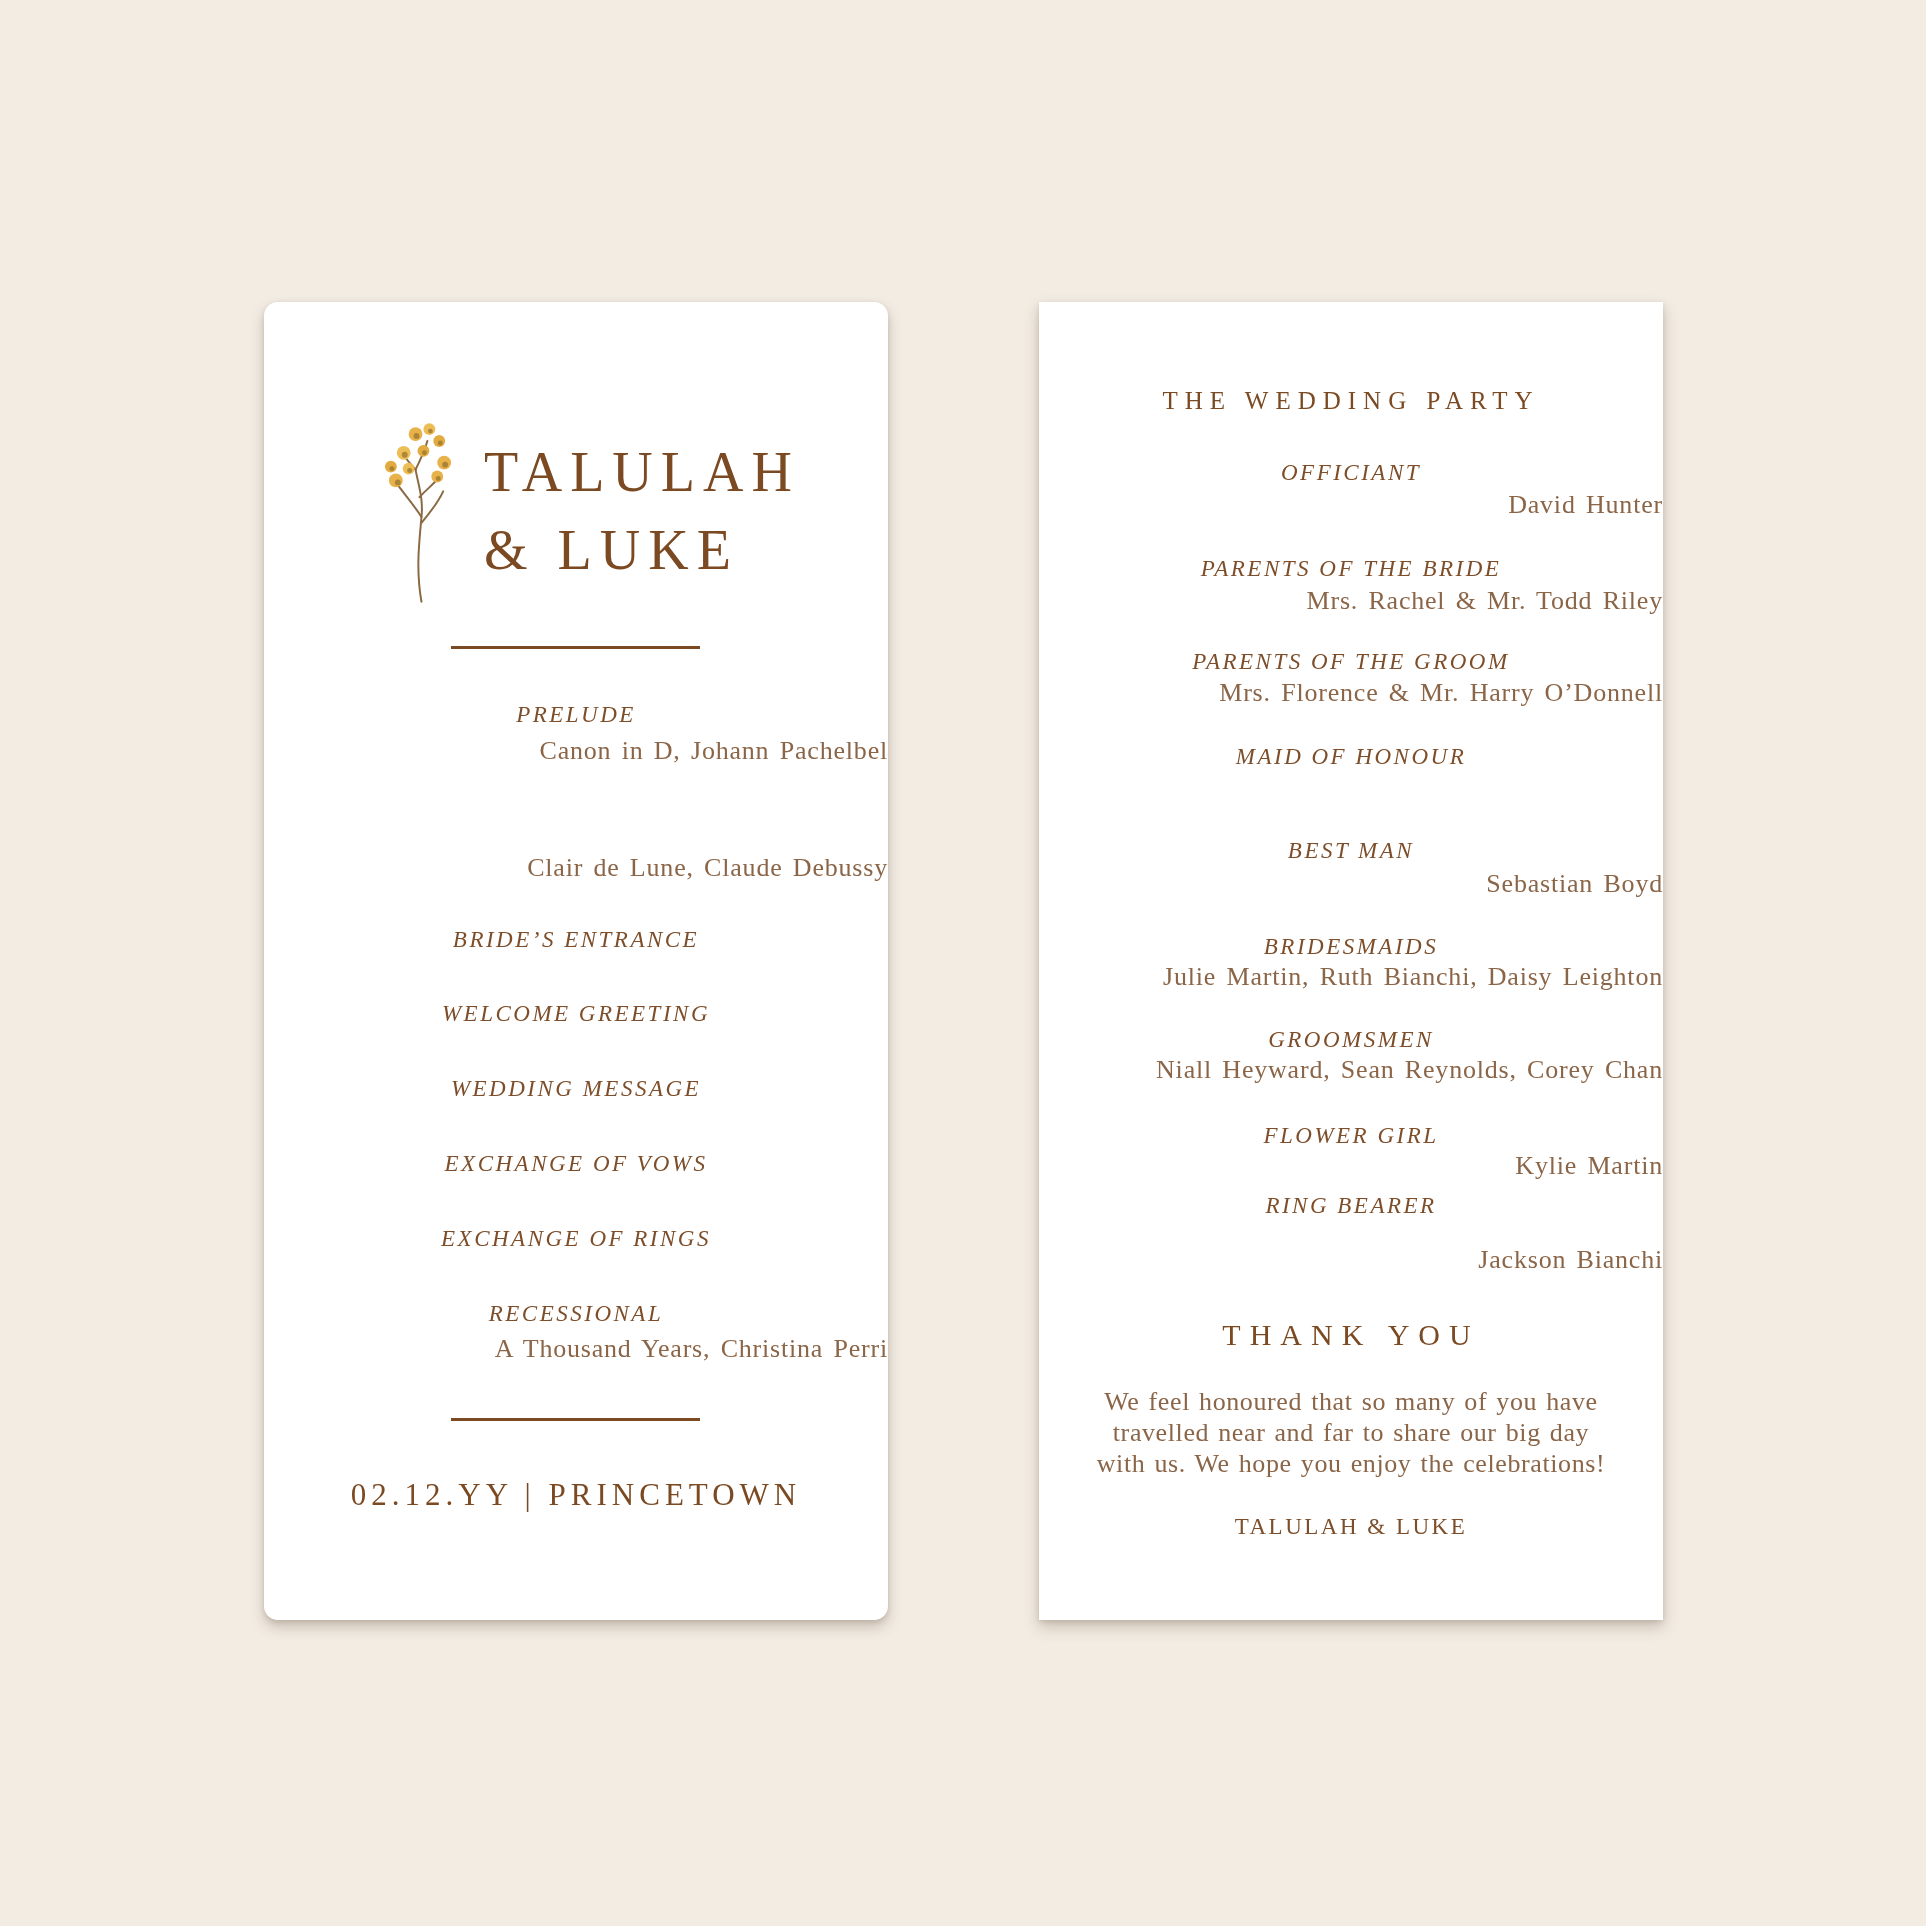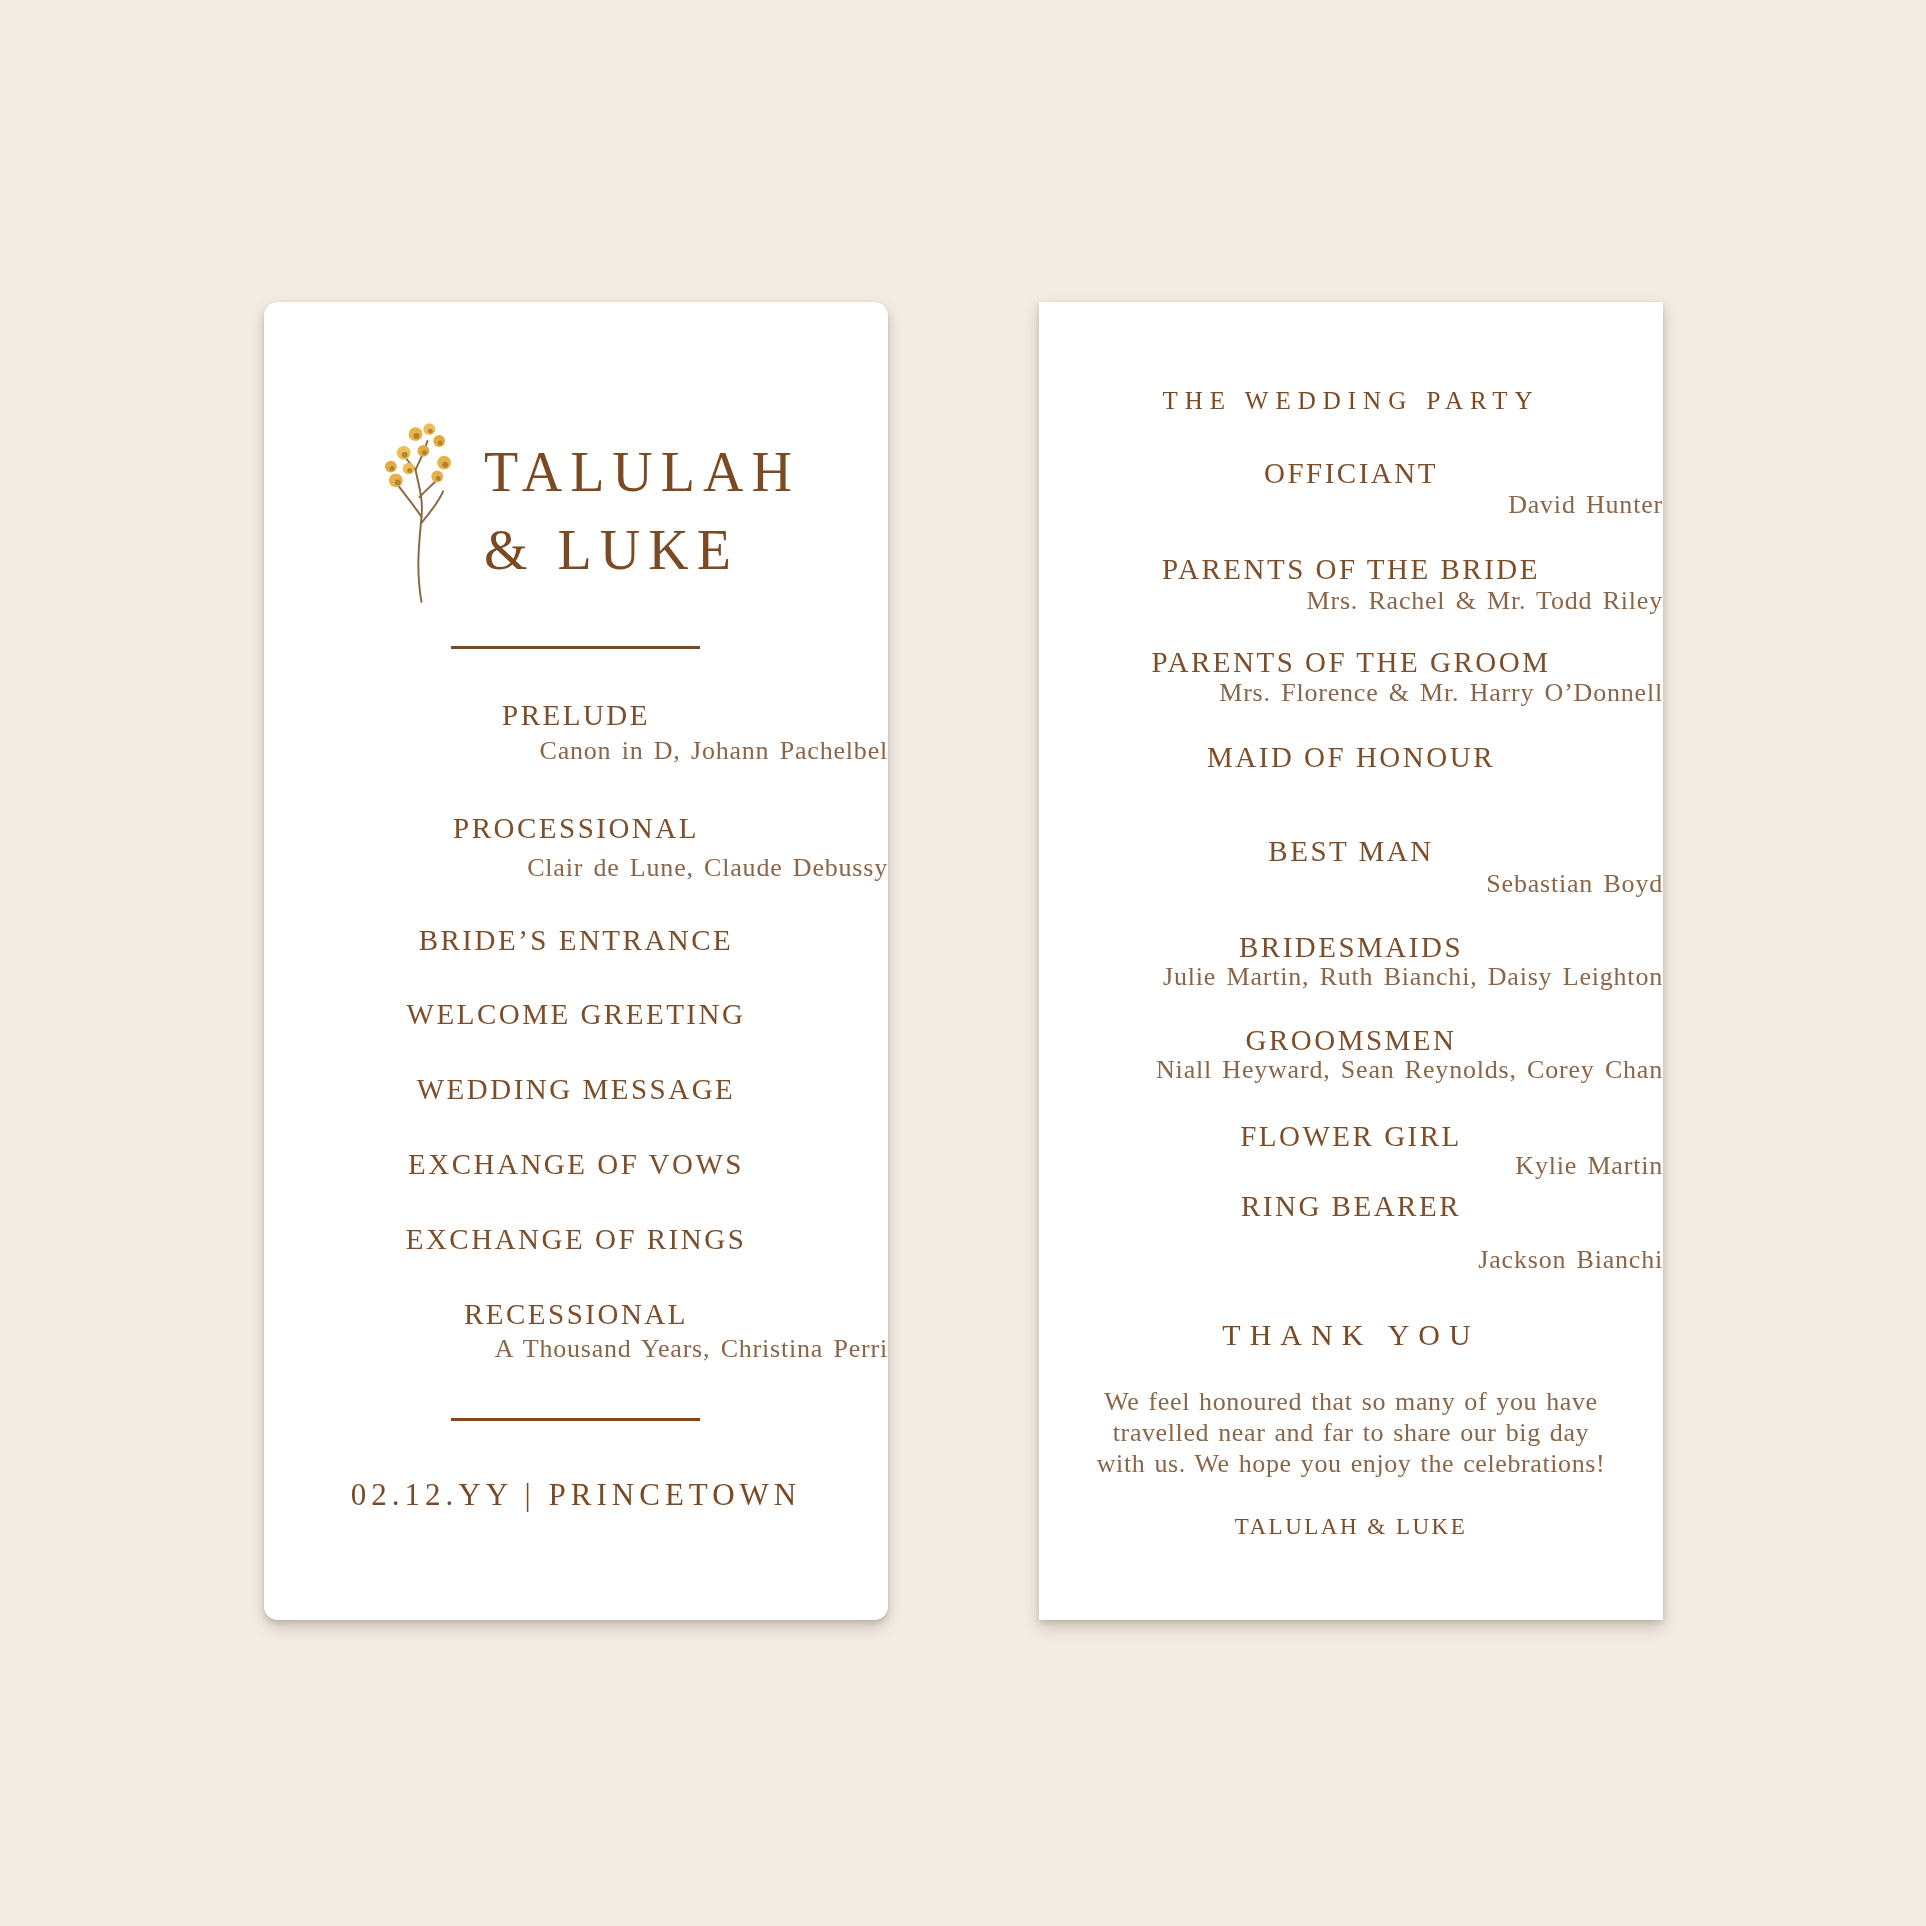--- a/index.html
+++ b/index.html
@@ -22,22 +22,23 @@
   .card.right{left:1039px;}
 
   
   .line{
     position:absolute;left:0;width:100%;
     text-align:center;
     transform:translateY(-50%);
     white-space:nowrap;
   }
   .lbl{  
-    font-size:29px;letter-spacing:2.5px;
+    font-size:23px;letter-spacing:2.5px;
     color:#7D4E29;
+    font-style:italic;
   }
   .nm{   
     font-size:26px;letter-spacing:0.8px;word-spacing:3px;
     color:#8B6547;
     text-align:right;
   }
   .card-title{
     font-size:25px;letter-spacing:7px;
     color:#7B4A22;
   }
@@ -133,21 +134,20 @@
     </svg>
 
     <div class="names-line" style="top:170px">TALULAH</div>
     <div class="names-line" style="top:248px">&amp; LUKE</div>
 
     <div class="rule" style="top:344px"></div>
 
     <div class="line lbl" style="top:413px">PRELUDE</div>
     <div class="line nm" style="top:449px">Canon in D, Johann Pachelbel</div>
 
-    <div class="line lbl" style="top:526px">PROCESSIONAL</div>
     <div class="line nm" style="top:566px">Clair de Lune, Claude Debussy</div>
 
     <div class="line lbl" style="top:638px">BRIDE’S ENTRANCE</div>
 
     <div class="line lbl" style="top:712px">WELCOME GREETING</div>
 
     <div class="line lbl" style="top:787px">WEDDING MESSAGE</div>
 
     <div class="line lbl" style="top:862px">EXCHANGE OF VOWS</div>
 

